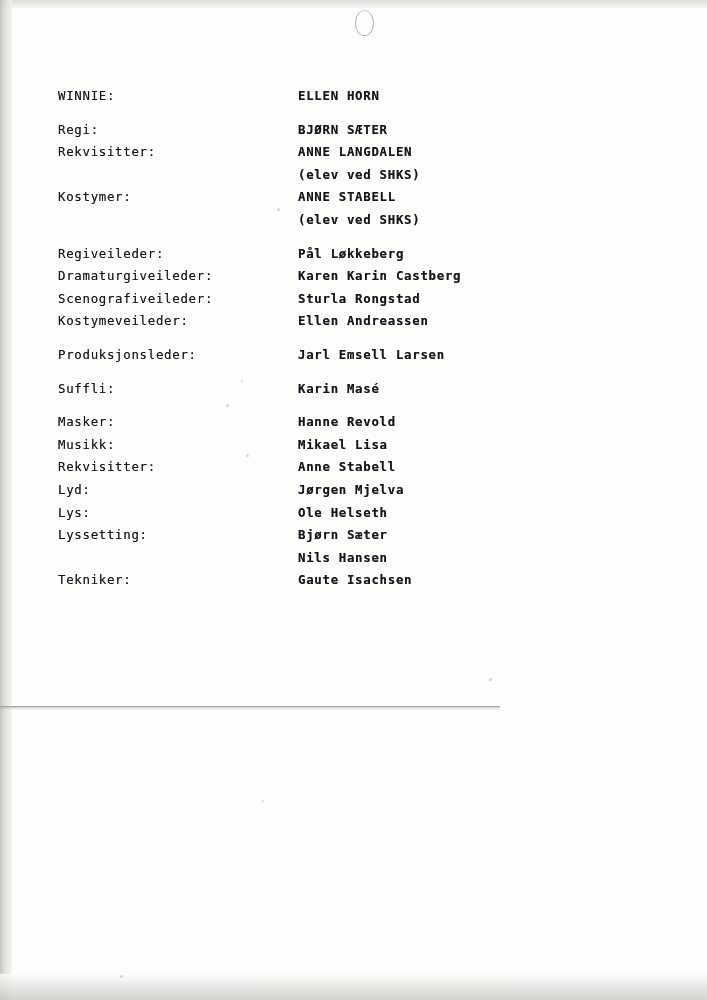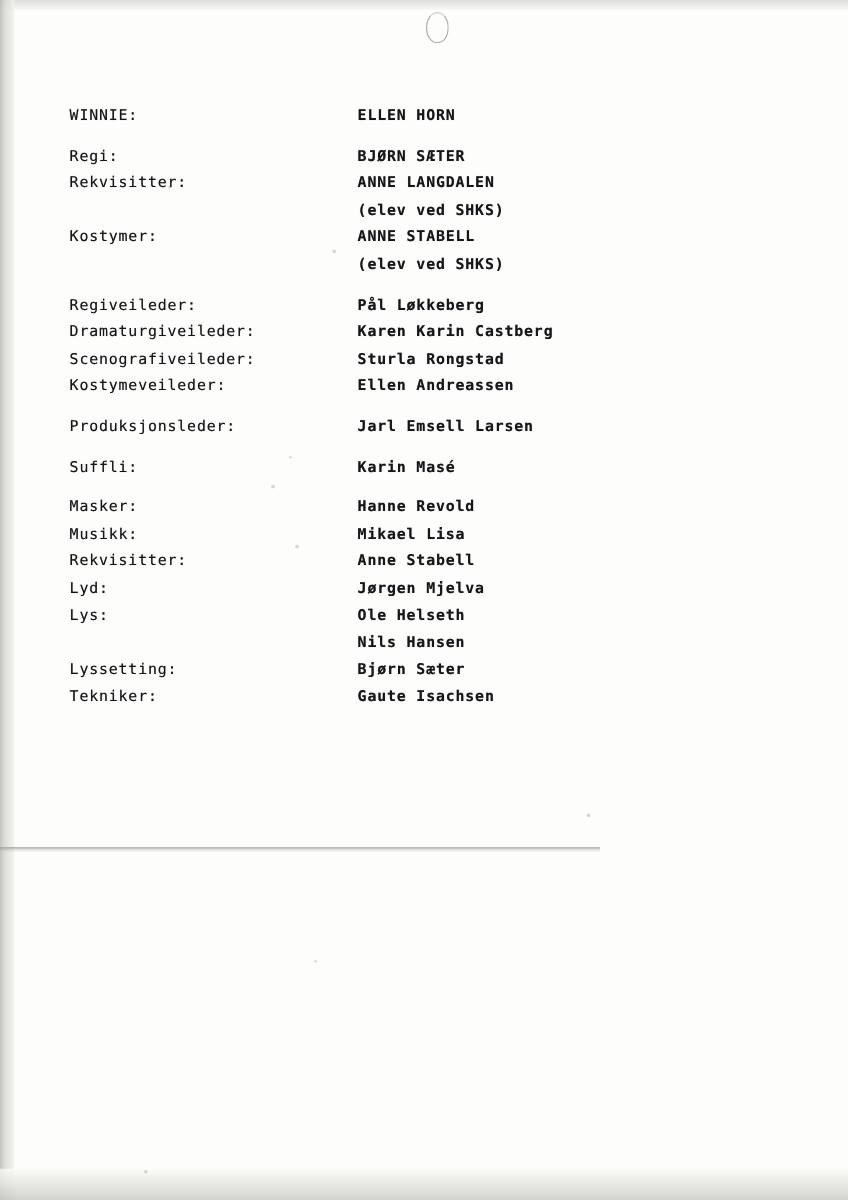--- a/index.html
+++ b/index.html
@@ -197,26 +197,26 @@
     </div>
     <div class="row">
       <span class="label">Lyd:</span>
       <span class="value">Jørgen Mjelva</span>
     </div>
     <div class="row">
       <span class="label">Lys:</span>
       <span class="value">Ole Helseth</span>
     </div>
     <div class="row">
+      <span class="label">Lyssetting:</span>
+      <span class="value">Bjørn Sæter</span>
+    </div>
+    <div class="row">
       <span class="label"></span>
       <span class="value">Nils Hansen</span>
     </div>
     <div class="row">
-      <span class="label">Lyssetting:</span>
-      <span class="value">Bjørn Sæter</span>
-    </div>
-    <div class="row">
       <span class="label">Tekniker:</span>
       <span class="value">Gaute Isachsen</span>
     </div>
 
   </div>
 </div>
 
 </body></html>

